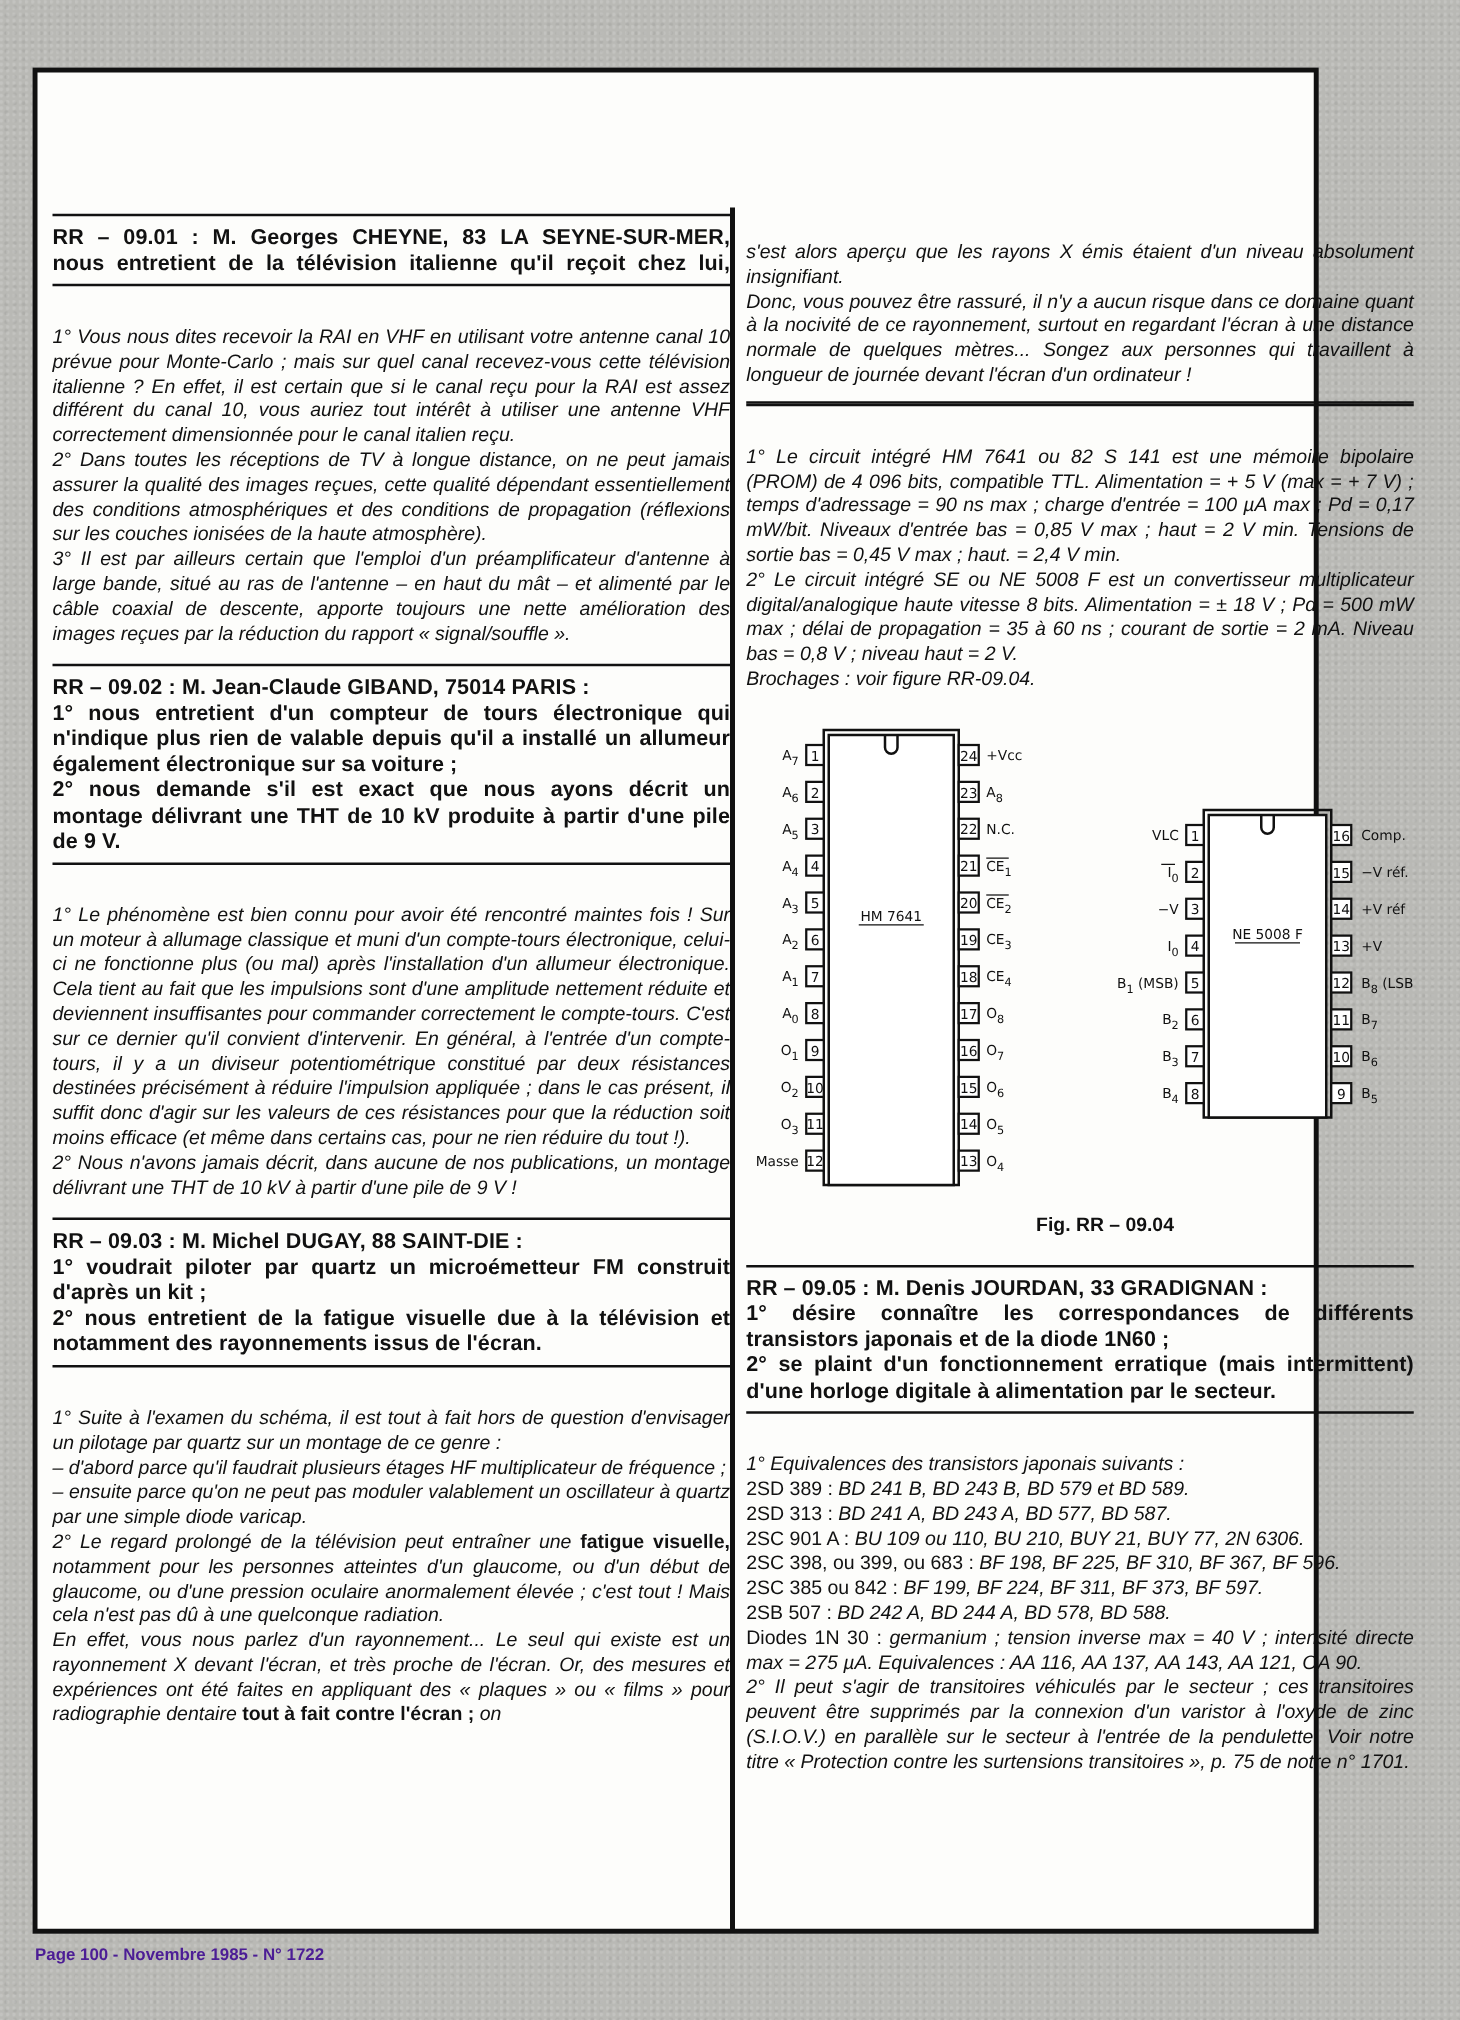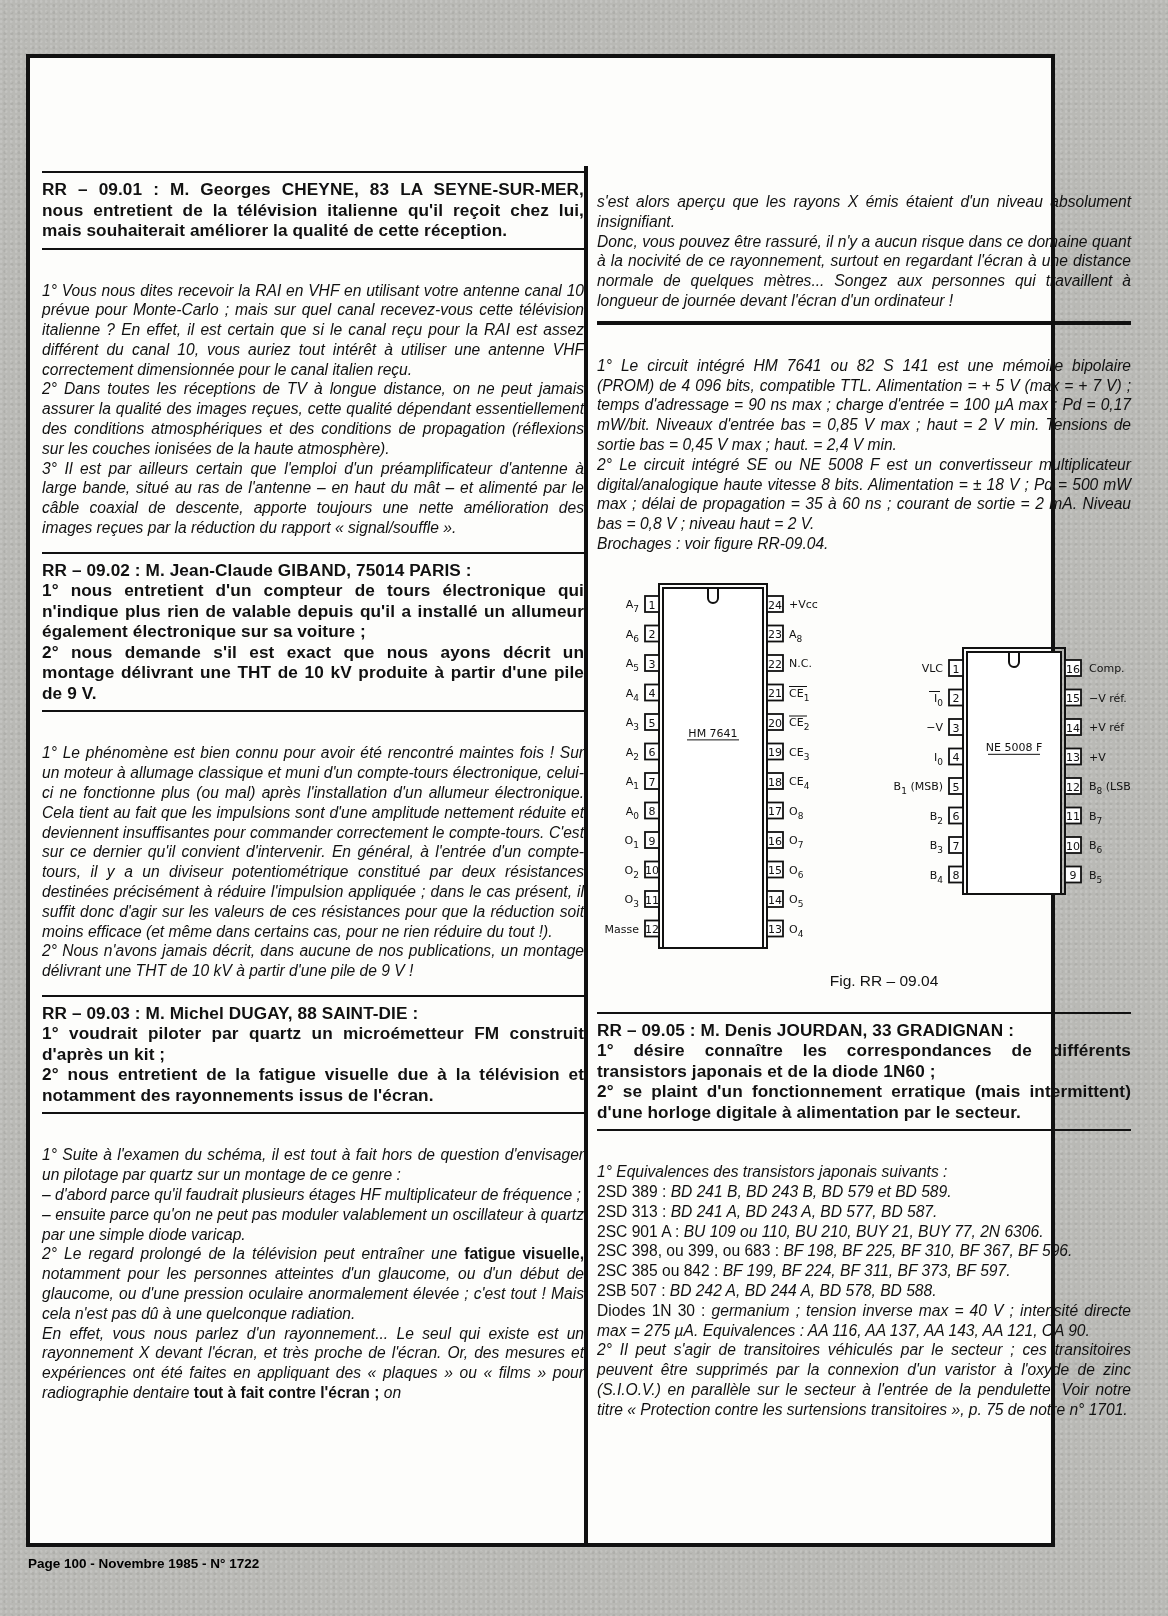--- a/index.html
+++ b/index.html
@@ -56,47 +56,46 @@
   .body .b { font-weight: bold; font-style: normal; }
   .body .u { font-style: normal; }
   .fig {
     position: relative;
     height: 450px;
   }
   .fig-caption {
     position: absolute;
     left: 0; right: 0; top: 410px;
     text-align: center;
-    font-weight: normal;
+    font-weight: bold;
     font-size: 15.5px;
     padding-left: 40px;
   }
   .footer {
     position: absolute;
     left: 28px; top: 1556px;
     font-weight: bold;
     font-size: 13.5px;
-    color: #000000;
+    color: #4c1d95;
   }
   svg text { font-family: "DejaVu Sans", sans-serif; }
 </style>
 </head>
 <body>
 
 <div class="frame">
 
   <div class="vdivider"></div>
 
   <div class="col col-left">
 
     <div class="rule"></div>
     <div class="heading" style="text-align:justify;text-align-last:justify;">
       <span class="l">RR – 09.01 : M. Georges CHEYNE, 83 LA SEYNE-SUR-MER,</span>
       <span class="l">nous entretient de la télévision italienne qu'il reçoit chez lui,</span>
-      <span class="l" style="text-align-last:left">mais souhaiterait améliorer la qualité de cette réception.</span>
     </div>
     <div class="rule"></div>
     <div class="body">
       <p>1° Vous nous dites recevoir la RAI en VHF en utilisant votre antenne canal 10 prévue pour Monte-Carlo ; mais sur quel canal recevez-vous cette télévision italienne ? En effet, il est certain que si le canal reçu pour la RAI est assez différent du canal 10, vous auriez tout intérêt à utiliser une antenne VHF correctement dimensionnée pour le canal italien reçu.</p>
       <p>2° Dans toutes les réceptions de TV à longue distance, on ne peut jamais assurer la qualité des images reçues, cette qualité dépendant essentiellement des conditions atmosphériques et des conditions de propagation (réflexions sur les couches ionisées de la haute atmosphère).</p>
       <p>3° Il est par ailleurs certain que l'emploi d'un préamplificateur d'antenne à large bande, situé au ras de l'antenne – en haut du mât – et alimenté par le câble coaxial de descente, apporte toujours une nette amélioration des images reçues par la réduction du rapport « signal/souffle ».</p>
     </div>
 
     <div class="rule" style="margin-top:6px"></div>
     <div class="heading">

